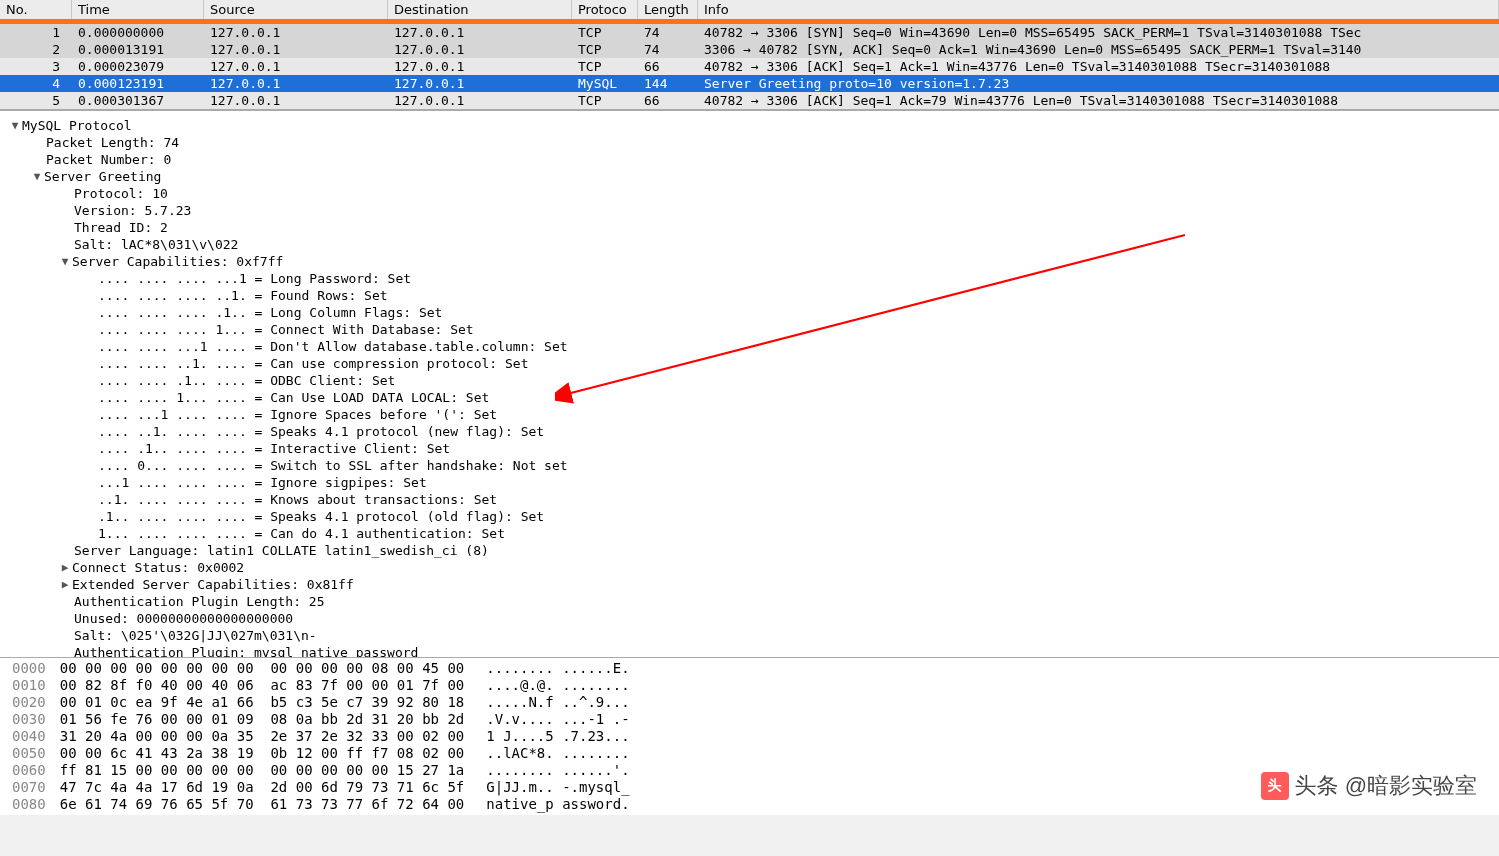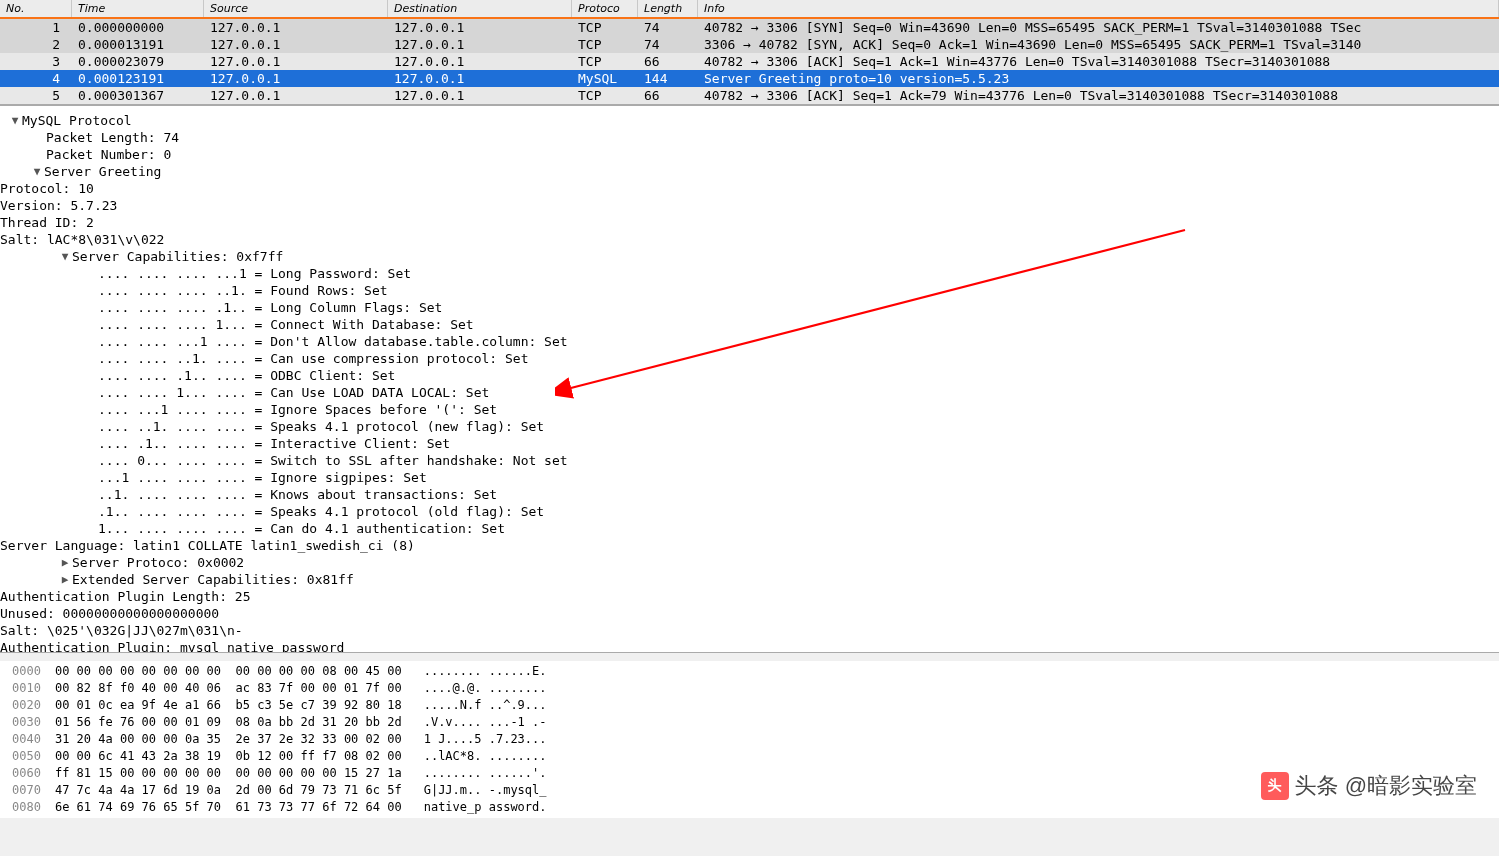--- a/index.html
+++ b/index.html
@@ -12,25 +12,24 @@
   height: 856px;
   position: relative;
 }
 .packet-list {
   background: #fff;
   border-bottom: 1px solid #aaa;
 }
 .packet-list-header {
   display: flex;
   background: #ececec;
-  border-bottom: 2px solid #f97316;
+  border-bottom: 5px solid #f97316;
   font-family: "DejaVu Sans", Arial, sans-serif;
-  font-size: 11px;
+  font-size: 13px;
   font-weight: normal;
-  font-style: italic;
 }
 .ph {
   padding: 2px 6px;
   border-right: 1px solid #c8c8c8;
   text-align: left;
   white-space: nowrap;
   overflow: hidden;
 }
 .col-no { width: 72px; }
 .col-time { width: 132px; }
@@ -75,29 +74,28 @@
 .tree-toggle {
   width: 14px;
   display: inline-block;
   text-align: center;
   color: #555;
   cursor: pointer;
   font-size: 11px;
 }
 .indent-1 { padding-left: 8px; }
 .indent-2 { padding-left: 46px; }
-.indent-4 { }
+.indent-4 { padding-left: 74px; }
 .indent-5 { padding-left: 98px; }
 .hex-pane {
   background: #fff;
   font-family: "DejaVu Sans Mono", monospace;
-  font-size: 12px;
+  font-size: 14px;
   line-height: 17px;
   padding: 2px 0;
-  margin-top: 8px;
 }
 .hex-row {
   display: flex;
   white-space: pre;
 }
 .hex-offset {
   color: #888;
   padding: 0 14px 0 12px;
 }
 .hex-bytes { padding-right: 22px; }
@@ -172,21 +170,21 @@
         <div class="pc col-len">66</div>
         <div class="pc col-info">40782 → 3306 [ACK] Seq=1 Ack=1 Win=43776 Len=0 TSval=3140301088 TSecr=3140301088</div>
       </div>
       <div class="packet-row row-selected">
         <div class="pc col-no">4</div>
         <div class="pc col-time">0.000123191</div>
         <div class="pc col-src">127.0.0.1</div>
         <div class="pc col-dst">127.0.0.1</div>
         <div class="pc col-proto">MySQL</div>
         <div class="pc col-len">144</div>
-        <div class="pc col-info">Server Greeting proto=10 version=5.5.23</div>
+        <div class="pc col-info">Server Greeting proto=10 version=1.7.23</div>
       </div>
       <div class="packet-row row-lightgray">
         <div class="pc col-no">5</div>
         <div class="pc col-time">0.000301367</div>
         <div class="pc col-src">127.0.0.1</div>
         <div class="pc col-dst">127.0.0.1</div>
         <div class="pc col-proto">TCP</div>
         <div class="pc col-len">66</div>
         <div class="pc col-info">40782 → 3306 [ACK] Seq=1 Ack=79 Win=43776 Len=0 TSval=3140301088 TSecr=3140301088</div>
       </div>
@@ -240,21 +238,21 @@
       <div class="tree-row indent-5">...1 .... .... .... = Ignore sigpipes: Set</div>
       <div class="tree-row indent-5">..1. .... .... .... = Knows about transactions: Set</div>
       <div class="tree-row indent-5">.1.. .... .... .... = Speaks 4.1 protocol (old flag): Set</div>
       <div class="tree-row indent-5">1... .... .... .... = Can do 4.1 authentication: Set</div>
     </div>
   <div class="tree-row indent-4">
       <span>Server Language: latin1 COLLATE latin1_swedish_ci (8)</span>
     </div>
   <div class="tree-row" style="padding-left:58px">
     <span class="tree-toggle">▶</span>
-    <span>Server Protoco: 0x0002</span>
+    <span>Connect Status: 0x0002</span>
   </div>
   <div class="tree-row" style="padding-left:58px">
     <span class="tree-toggle">▶</span>
     <span>Extended Server Capabilities: 0x81ff</span>
   </div>
   <div class="tree-row indent-4">
       <span>Authentication Plugin Length: 25</span>
     </div>
   <div class="tree-row indent-4">
       <span>Unused: 00000000000000000000</span>

